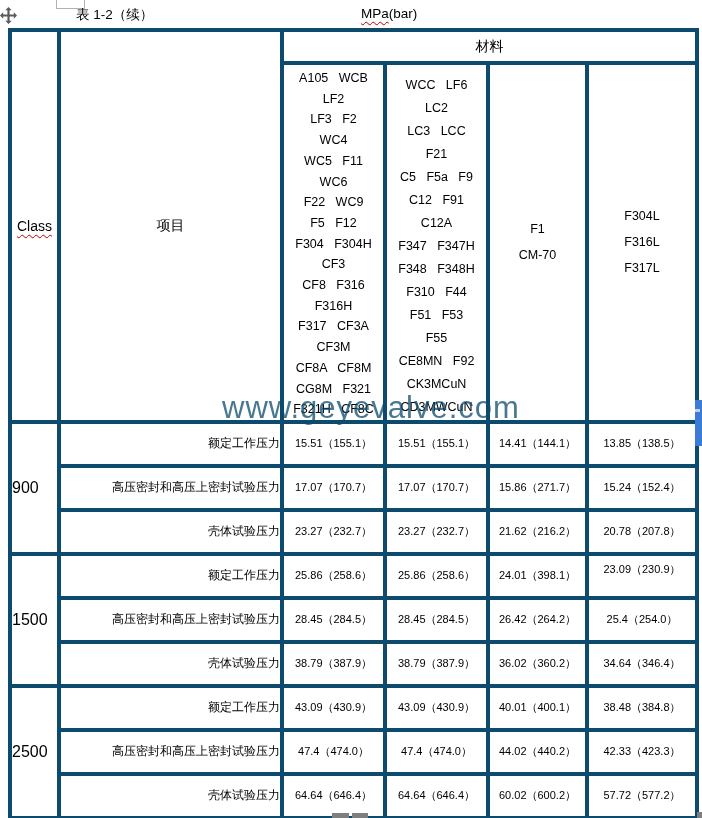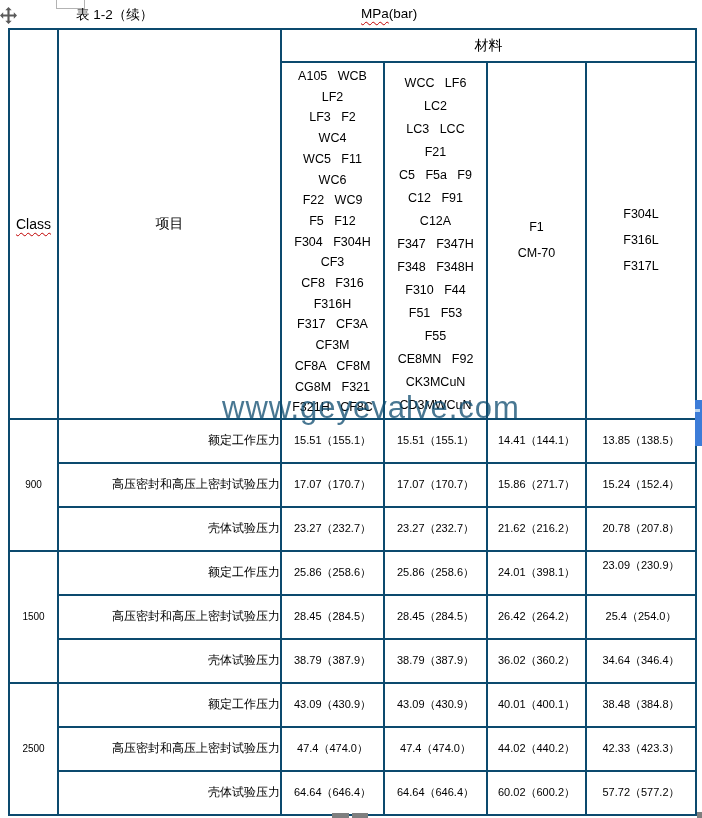--- a/index.html
+++ b/index.html
@@ -11,28 +11,28 @@
   .unit-label{position:absolute;left:361px;top:6px;font-size:13.5px;}
   .wavy{text-decoration-line:underline;text-decoration-style:wavy;
         text-decoration-color:#c00000;text-decoration-thickness:1px;text-underline-offset:3px;}
   .move-handle{position:absolute;left:0px;top:7px;width:17px;height:17px;cursor:move;}
   .gray-frag{position:absolute;left:56px;top:-6px;width:27px;height:13px;
              border:1px solid #b3b3b3;background:#fff;}
 
   
   table.main{position:absolute;left:8px;top:28px;width:687px;height:785px;
              border-collapse:collapse;table-layout:fixed;}
-  table.main td{border:2px solid #0c4a6e;padding:0;overflow:hidden;}
+  table.main td{border:4px solid #0c4a6e;padding:0;overflow:hidden;}
   tr.hr1{height:33px;} tr.hr2{height:354px;} tr.dr{height:44px;}
   .class-hd,.item-hd,.mat-hd{text-align:center;font-size:14px;vertical-align:middle;}
   .mat{font-size:12.5px;text-align:center;white-space:pre-wrap;margin-left:42px;}
   .mat.c1{vertical-align:top;padding-top:3px;line-height:20.7px;}
   .mat.c2{vertical-align:top;padding-top:9px;line-height:23px;}
   .mat.c3,.mat.c4{vertical-align:middle;line-height:26px;}
-  .class-cell{font-size:10px;text-align:center;vertical-align:middle;}
+  .class-cell{font-size:16px;vertical-align:middle;}
   .item-cell{font-size:12px;text-align:right;vertical-align:middle;}
   .val-cell{font-size:11px;text-align:center;vertical-align:middle;}
   .val-cell.va-top{vertical-align:top;padding-top:6px;}
 
   
   .watermark{position:absolute;left:200px;top:390px;font-size:31px;letter-spacing:1px;
              color:#0c4a6e;opacity:.75;pointer-events:none;white-space:nowrap;margin-left:22px;}
 
   
   .v-thumb{position:absolute;left:695px;top:400px;width:7px;height:46px;background:#3c7cd8;}

